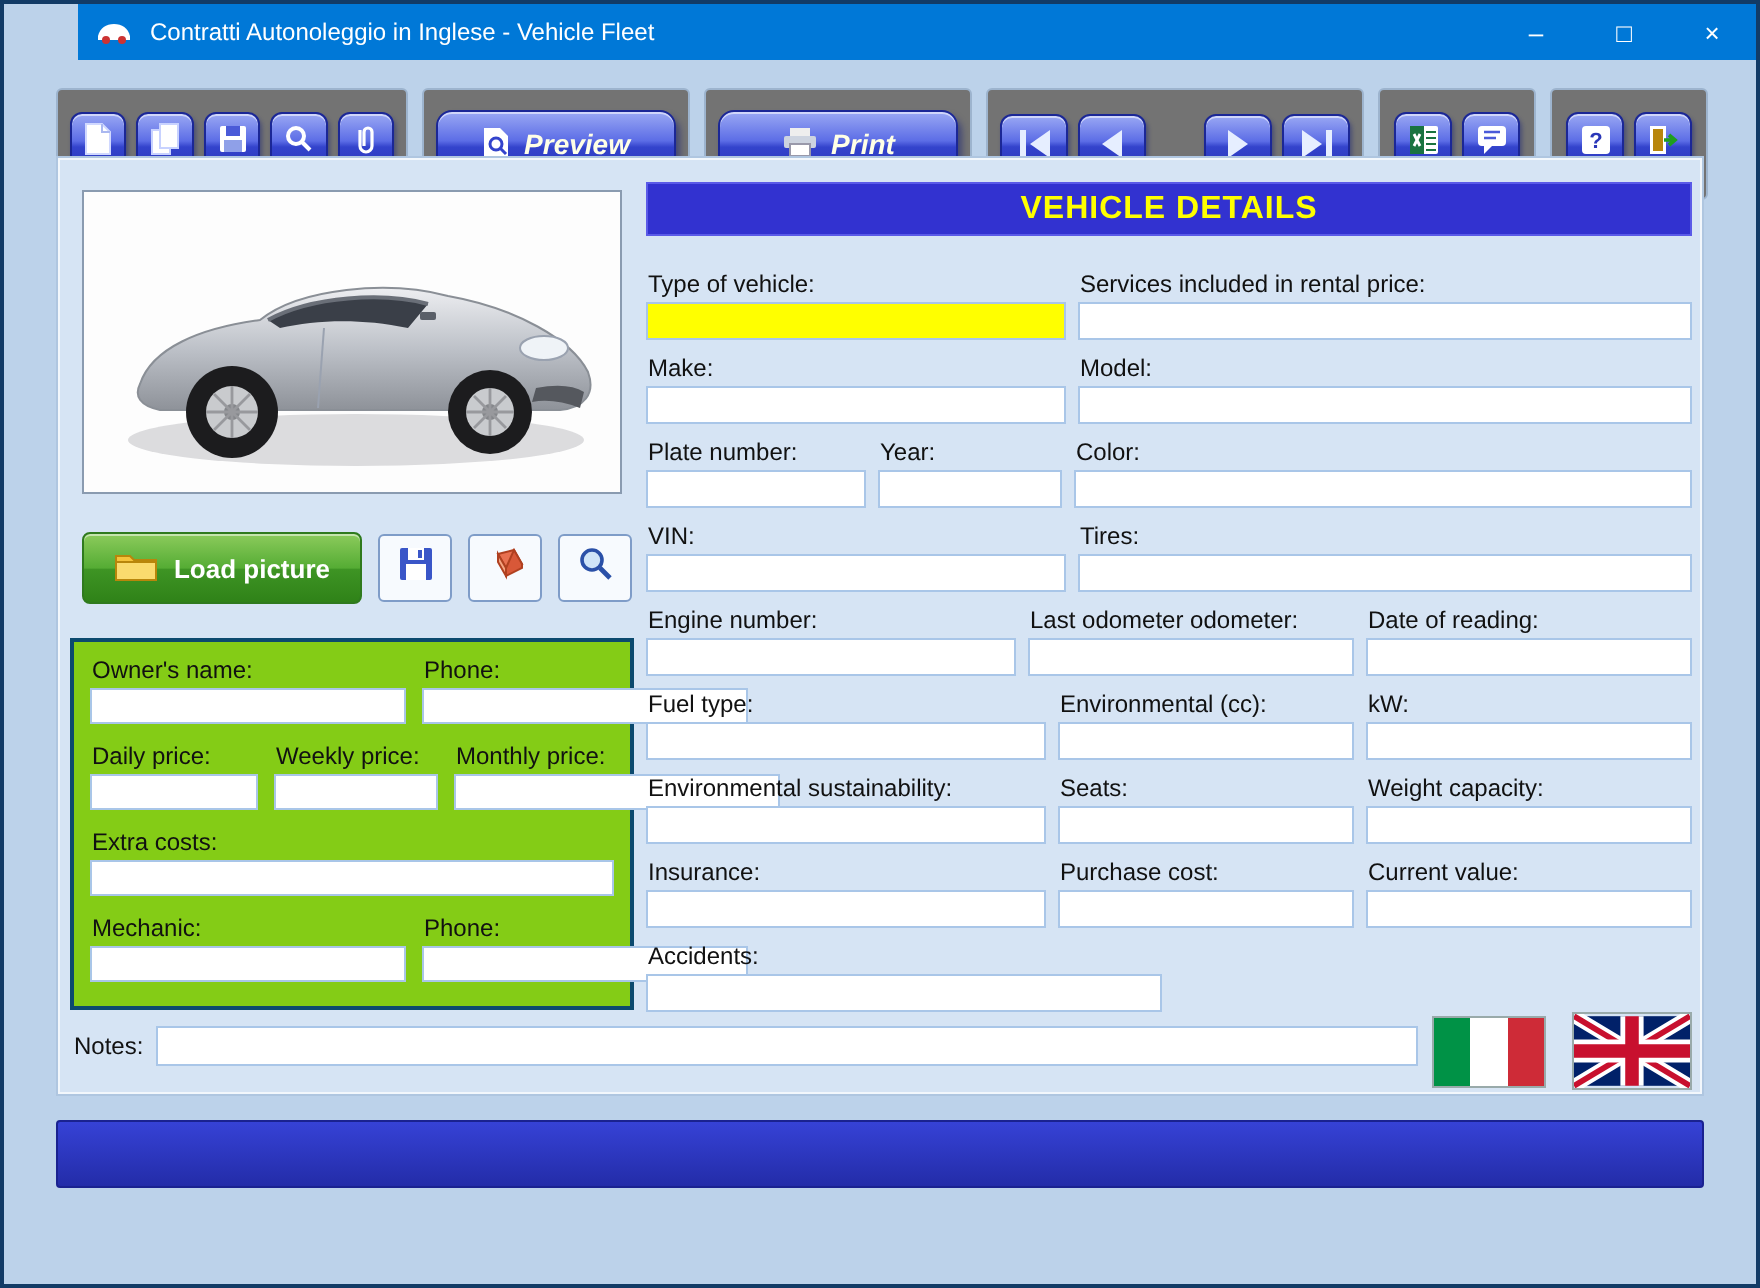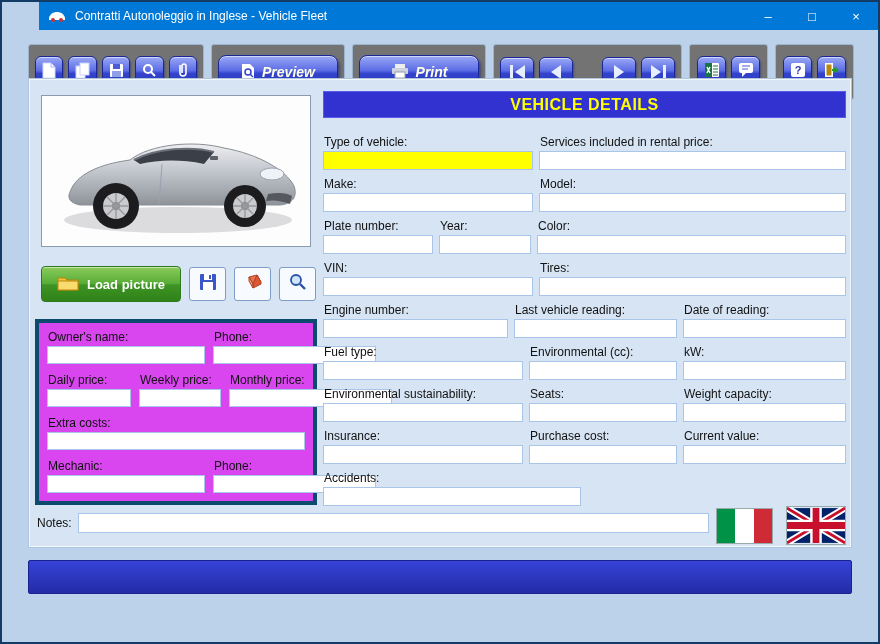--- a/index.html
+++ b/index.html
@@ -41,21 +41,21 @@
   .photo-frame { position:absolute; left:12px; top:16px; width:270px; height:152px; background:#fff; border:1px solid #8A9BB0; }
   .photo-frame svg { display:block; }
 
   .photo-tools { position:absolute; left:12px; top:186px; height:38px; display:flex; gap:8px; align-items:center; }
   .btn-load { width:140px; height:36px; border:1px solid #2F7A1E; border-radius:4px;
     background:linear-gradient(180deg,#8CCB5C 0%,#55AC34 50%,#3E9424 52%,#2F8218 100%);
     display:flex; align-items:center; justify-content:center; gap:8px; color:#fff; font-weight:bold; font-size:13px; cursor:pointer;
     box-shadow:inset 0 1px 0 rgba(255,255,255,.5); }
   .btn-tool { width:37px; height:34px; background:#F7FAFE; border:1px solid #7E9CC8; border-radius:3px; display:flex; align-items:center; justify-content:center; cursor:pointer; }
 
-  .owner-panel { position:absolute; left:6px; top:240px; width:282px; height:186px; background:#d946ef; border:4px solid #0c4a6e; padding:8px; }
+  .owner-panel { position:absolute; left:6px; top:240px; width:282px; height:186px; background:#84cc16; border:2px solid #0c4a6e; padding:8px; }
 
   .field { display:flex; flex-direction:column; }
   .flabel { font-size:12px; color:#111; line-height:13px; margin:0 0 2px 1px; white-space:nowrap; }
   .finput { height:19px; border:1px solid #A9C6E8; background:#fff; font-size:12px; padding:0 3px; font-family:"Liberation Sans",sans-serif; }
   .finput.highlight { background:#FFFF00; }
   .frow { display:flex; gap:6px; margin-bottom:8px; }
   .orow { display:flex; gap:8px; margin-bottom:10px; }
   .orow .finput { height:18px; }
   .grow { flex:1; }
   .w210{width:210px}.w110{width:110px}.w92{width:92px}.w184{width:184px}.w148{width:148px}.w258{width:258px}
@@ -398,21 +398,21 @@
           <input class="finput" value="" style="">
         </div>
       </div>
 
       <div class="frow">
         <div class="field w210">
           <span class="flabel">Engine number:</span>
           <input class="finput" value="" style="">
         </div>
         <div class="field w184">
-          <span class="flabel">Last vehicle reading:</span>
+          <span class="flabel">Last odometer odometer:</span>
           <input class="finput" value="" style="">
         </div>
         <div class="field grow">
           <span class="flabel">Date of reading:</span>
           <input class="finput" value="" style="">
         </div>
       </div>
 
       <div class="frow">
         <div class="field w210">

